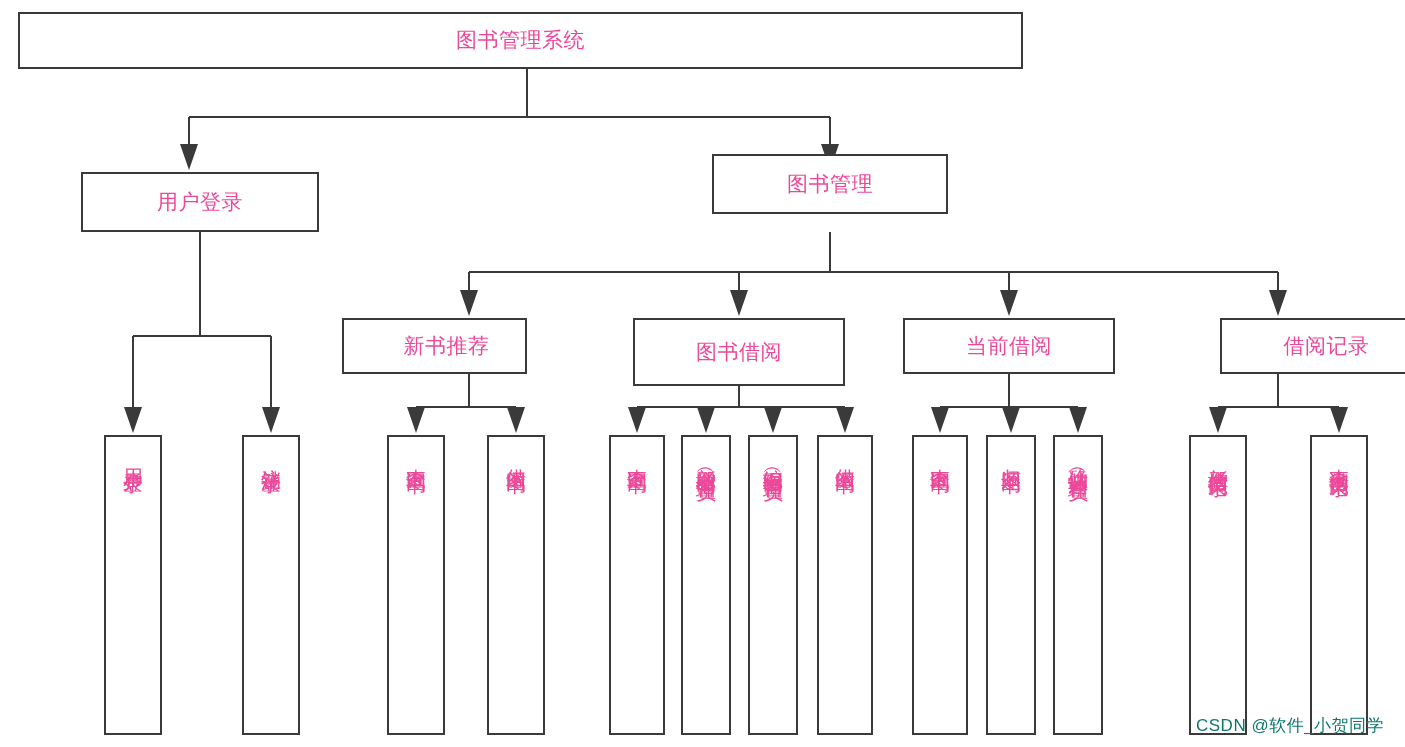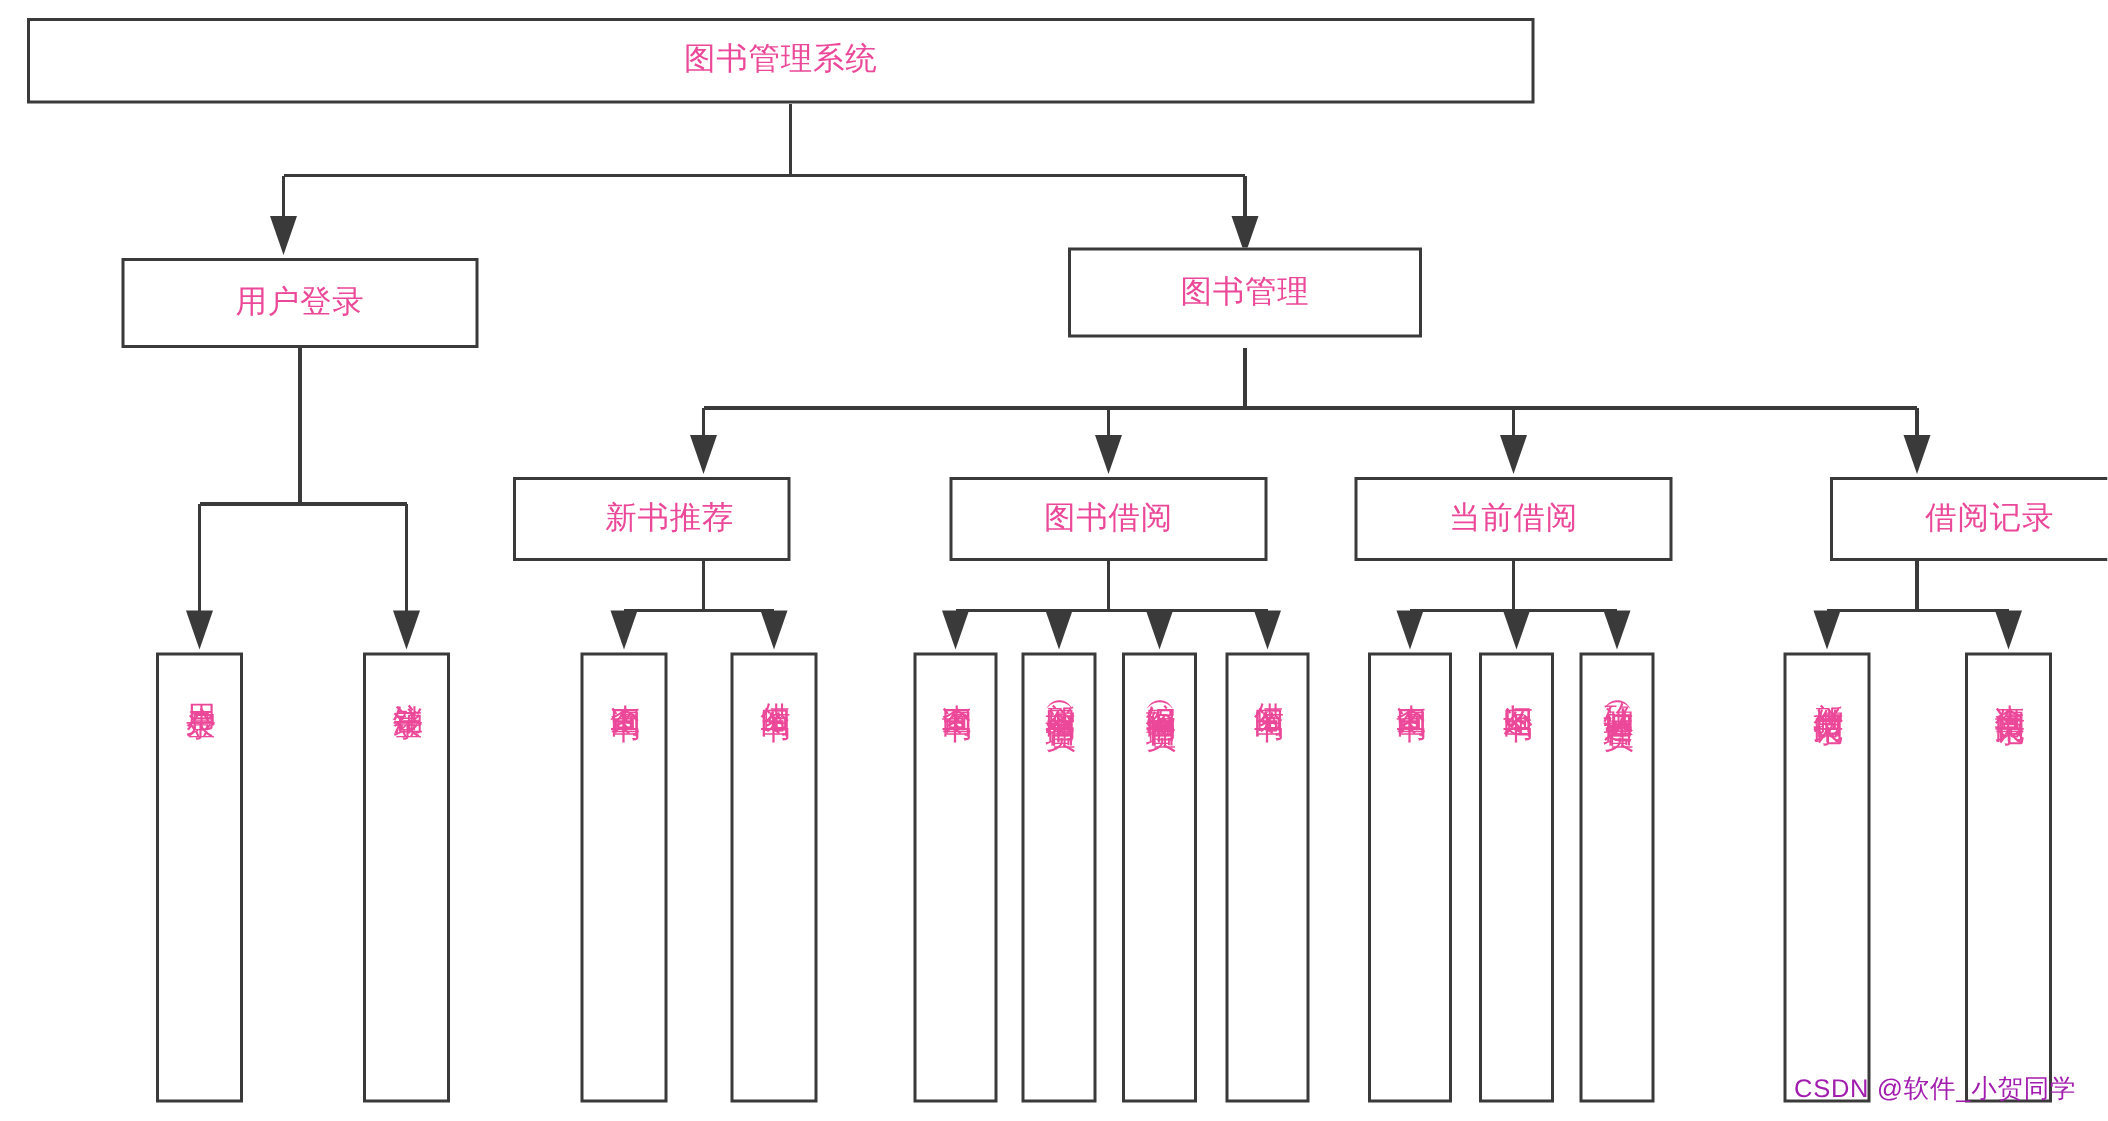--- a/index.html
+++ b/index.html
@@ -50,21 +50,21 @@
     writing-mode: vertical-rl;
     text-orientation: upright;
     font-size: 20px;
     line-height: 1.35;
     letter-spacing: 2px;
     white-space: nowrap;
   }
   .watermark {
     position: absolute;
     font-size: 17px;
-    color: #a21caf;
+    color: #0f766e;
     white-space: nowrap;
     letter-spacing: 0.5px;
   }
 </style>
 </head>
 <body>
 
 <div id="canvas">
   <svg id="edges" viewBox="0 0 1405 747" xmlns="http://www.w3.org/2000/svg">
       <line x1="527" y1="69" x2="527" y2="117" stroke="#3a3a3a" stroke-width="2.5" shape-rendering="crispEdges"></line>
@@ -120,27 +120,27 @@
       <line x1="1339" y1="407" x2="1339" y2="409" stroke="#3a3a3a" stroke-width="2.5" shape-rendering="crispEdges"></line>
       <polygon points="1330,407 1348,407 1339,433" fill="#3a3a3a"></polygon>
     </svg>
   <div id="nodes">
       <div class="node horiz" style="left: 18px; top: 12px; width: 1005px; height: 57px;">
         <span class="node-label">图书管理系统</span>
       </div>
       <div class="node horiz" style="left: 81px; top: 172px; width: 238px; height: 60px;">
         <span class="node-label">用户登录</span>
       </div>
-      <div class="node horiz" style="left: 712px; top: 165px; width: 236px; height: 60px;">
+      <div class="node horiz" style="left: 712px; top: 154px; width: 236px; height: 60px;">
         <span class="node-label">图书管理</span>
       </div>
       <div class="node horiz" style="left: 342px; top: 318px; width: 185px; height: 56px; padding-left: 24px;">
         <span class="node-label">新书推荐</span>
       </div>
-      <div class="node horiz" style="left: 633px; top: 318px; width: 212px; height: 56px;">
+      <div class="node horiz" style="left: 633px; top: 318px; width: 212px; height: 68px;">
         <span class="node-label">图书借阅</span>
       </div>
       <div class="node horiz" style="left: 903px; top: 318px; width: 212px; height: 56px;">
         <span class="node-label">当前借阅</span>
       </div>
       <div class="node horiz" style="left: 1172px; top: 318px; width: 213px; height: 56px; margin-left: 48px;">
         <span class="node-label">借阅记录</span>
       </div>
       <div class="node vert" style="left: 104px; top: 435px; width: 58px; height: 300px;">
         <span class="node-label">用户登录</span>

